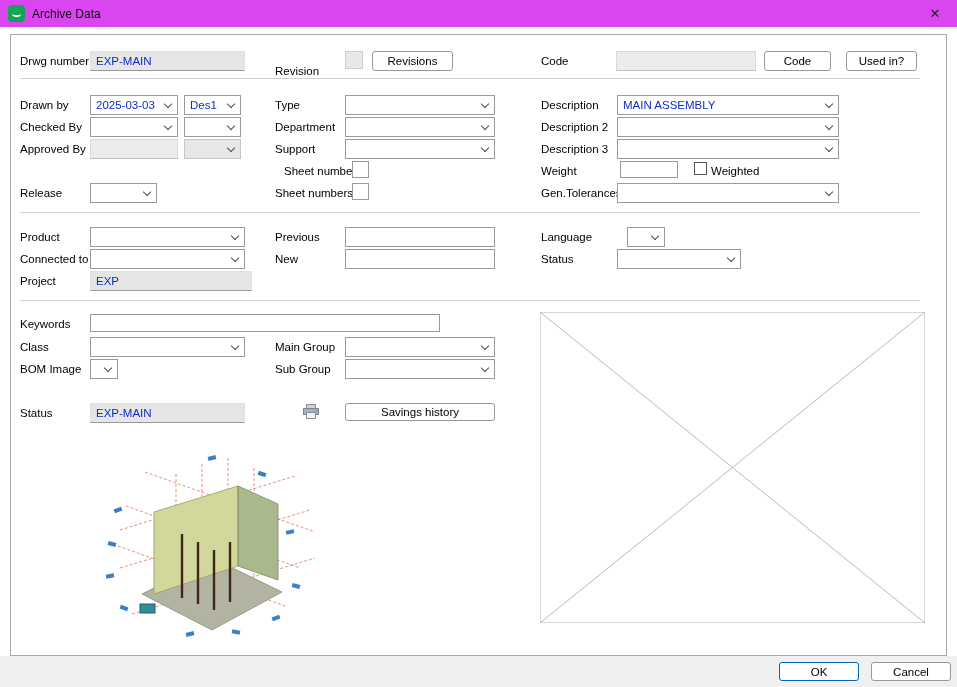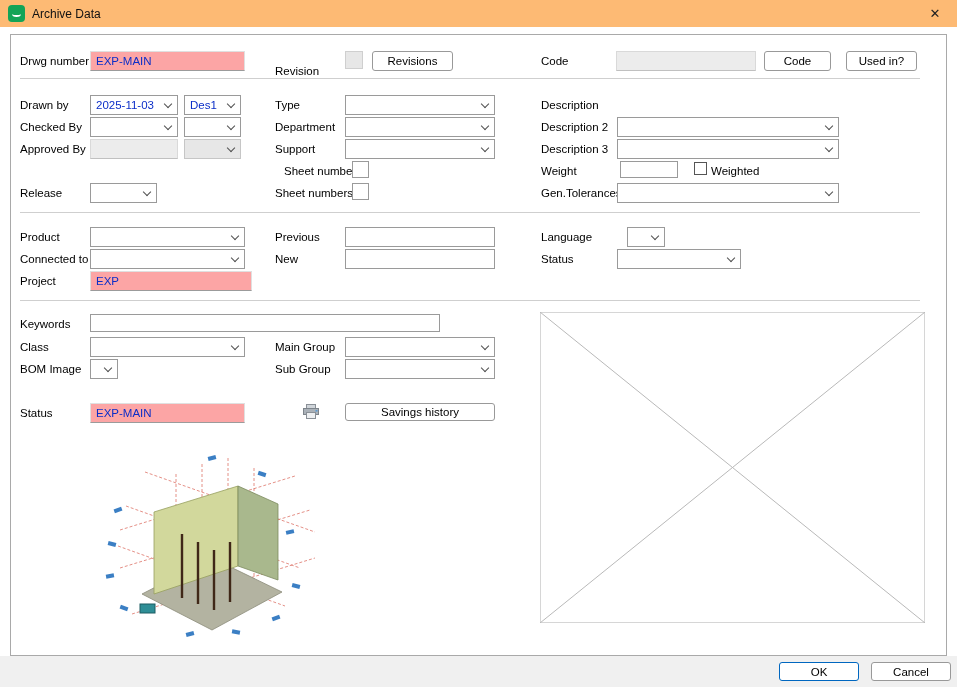--- a/index.html
+++ b/index.html
@@ -1,33 +1,33 @@
 <!DOCTYPE html>
 <html><head>
 <meta charset="utf-8">
 <style>
   * { margin:0; padding:0; box-sizing:border-box; }
   html,body { background:#d8d8d8; }
   body { font-family:"Liberation Sans", sans-serif; }
   .win { position:relative; width:957px; height:687px; background:#ffffff; overflow:hidden; box-shadow:0 0 0 1px #9a9a9a; }
-  .titlebar { position:absolute; left:0; top:0; width:957px; height:27px; background:#fdba74; }
+  .titlebar { position:absolute; left:0; top:0; width:957px; height:27px; background:#d946ef; }
   .appicon { position:absolute; left:8px; top:5px; width:17px; height:17px; border-radius:4px; background:#13a457; display:flex; align-items:center; justify-content:center; }
   .appmark { width:9px; height:6px; border-bottom:2px solid #fff; border-radius:50%; }
   .title { position:absolute; left:32px; top:7px; font-size:12px; color:#111; }
   .closebtn { position:absolute; right:0; top:0; width:44px; height:27px; display:flex; align-items:center; justify-content:center; font-size:13px; color:#222; cursor:pointer; background:transparent; border:none; font-family:inherit; }
   .panel { position:absolute; left:10px; top:34px; width:937px; height:622px; background:#ffffff; border:1px solid #a9a9a9; }
   .strip { position:absolute; left:0; top:656px; width:957px; height:31px; background:#f0f0f0; }
   .label { position:absolute; font-size:11.5px; color:#000; white-space:nowrap; }
   .sep { position:absolute; left:20px; width:900px; height:1px; background:#cfcfcf; }
   .combo { position:absolute; height:20px; background:#fff; border:1px solid #9a9a9a; font-size:11.5px; }
   .combo .txt { position:absolute; left:5px; top:3px; color:#0b2ec8; white-space:nowrap; overflow:hidden; max-width:calc(100% - 20px); }
   .chev { position:absolute; right:6px; top:5px; width:6px; height:6px; border-right:1.2px solid #505050; border-bottom:1.2px solid #505050; transform:rotate(45deg); }
   .combo.gray { background:#e7e7e7; border-color:#c6c6c6; }
   .tbox { position:absolute; height:20px; background:#fff; border:1px solid #9a9a9a; font-size:11.5px; color:#0b2ec8; padding:0 4px; font-family:inherit; }
-  .flat { position:absolute; height:20px; background:#fca5a5; border:1px solid #e0e0e0; border-bottom:1px solid #9b9b9b; font-size:11.5px; color:#0b2ec8; padding:3px 5px 0; white-space:nowrap; overflow:hidden; }
+  .flat { position:absolute; height:20px; background:#e5e5e5; border:1px solid #e0e0e0; border-bottom:1px solid #9b9b9b; font-size:11.5px; color:#0b2ec8; padding:3px 5px 0; white-space:nowrap; overflow:hidden; }
   .flat.gray { background:#ececec; border-color:#d9d9d9; border-bottom-color:#c0c0c0; }
   .btn { position:absolute; height:20px; background:#fff; border:1px solid #999; border-radius:3px; font-size:11.5px; color:#000; font-family:inherit; cursor:pointer; }
   .btn.primary { border:1px solid #0067c0; }
   .checkbox { position:absolute; width:13px; height:13px; border:1px solid #555; background:#fff; }
   .smallbox { position:absolute; background:#fff; border:1px solid #9a9a9a; font-size:11.5px; color:#0b2ec8; padding:0 2px; font-family:inherit; }
   .smallbox.gray { background:#e7e7e7; border-color:#cfcfcf; }
   .placeholder { position:absolute; left:540px; top:312px; width:385px; height:311px; }
   .thumb { position:absolute; left:90px; top:446px; width:240px; height:195px; background:#fefefe; }
   .printer { position:absolute; left:302px; top:403px; width:18px; height:17px; }
 </style>
@@ -54,21 +54,21 @@
   <button class="btn" style="left:372px;top:51px;width:81px">Revisions</button>
   <div class="label" style="left:541px;top:55px">Code</div>
   <div class="flat gray" style="left:616px;top:51px;width:140px"></div>
   <button class="btn" style="left:764px;top:51px;width:67px">Code</button>
   <button class="btn" style="left:846px;top:51px;width:71px">Used in?</button>
 
   <div class="sep" style="top:78px"></div>
 
   <div class="label" style="left:20px;top:99px">Drawn by</div>
   <div class="combo" style="left:90px;top:95px;width:88px">
-      <span class="txt">2025-11-03</span>
+      <span class="txt">2025-03-03</span>
       <span class="chev"></span>
     </div>
   <div class="combo" style="left:184px;top:95px;width:57px">
       <span class="txt">Des1</span>
       <span class="chev"></span>
     </div>
 
   <div class="label" style="left:20px;top:121px">Checked By</div>
   <div class="combo" style="left:90px;top:117px;width:88px">
       <span class="txt"></span>
@@ -109,20 +109,24 @@
       <span class="txt"></span>
       <span class="chev"></span>
     </div>
 
   <div class="label" style="left:284px;top:165px">Sheet number</div>
   <input class="smallbox" style="left: 352px; top: 161px; width: 17px; height: 17px;" value="">
   <div class="label" style="left:275px;top:187px">Sheet numbers</div>
   <input class="smallbox" style="left: 352px; top: 183px; width: 17px; height: 17px;" value="">
 
   <div class="label" style="left:541px;top:99px">Description</div>
+  <div class="combo" style="left:617px;top:95px;width:222px">
+      <span class="txt">MAIN ASSEMBLY</span>
+      <span class="chev"></span>
+    </div>
 
   <div class="label" style="left:541px;top:121px">Description 2</div>
   <div class="combo" style="left:617px;top:117px;width:222px">
       <span class="txt"></span>
       <span class="chev"></span>
     </div>
 
   <div class="label" style="left:541px;top:143px">Description 3</div>
   <div class="combo" style="left:617px;top:139px;width:222px">
       <span class="txt"></span>

